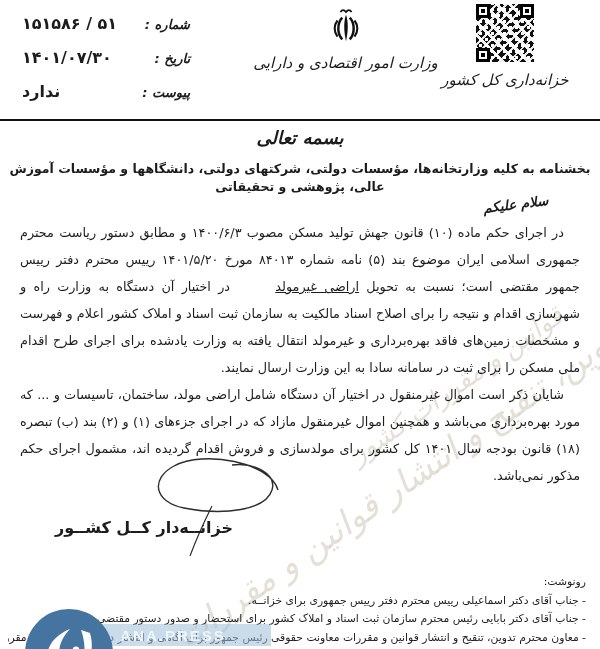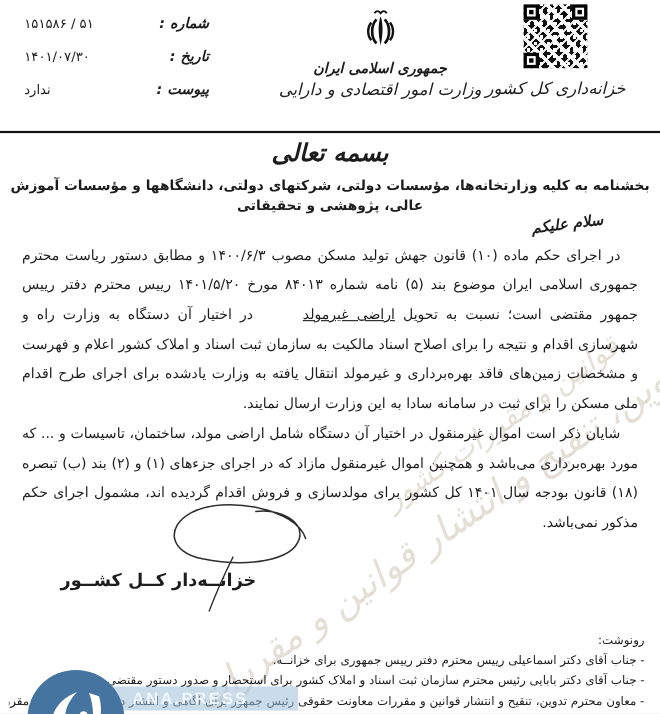--- a/index.html
+++ b/index.html
@@ -5,21 +5,21 @@
   * { margin:0; padding:0; box-sizing:border-box; }
   body { background:#888; font-family:"DejaVu Sans", sans-serif; }
   .page {
     position:relative; width:600px; height:649px; margin:0 auto;
     background:#ffffff; overflow:hidden; direction:rtl; color:#1c1c1c;
   }
   
   .meta { position:absolute; top:14px; left:22px; width:168px; direction:rtl; }
   .meta-row { display:flex; justify-content:space-between; align-items:baseline; margin-bottom:15px; }
   .meta-label { font-style:italic; font-weight:600; font-size:13px; }
-  .meta-value { font-weight:normal; font-size:12px; }
+  .meta-value { font-weight:bold; font-size:16px; }
   
   .emblem-block { position:absolute; top:6px; left:238px; width:215px; text-align:center; }
   .emblem-svg { display:block; margin:0 auto 2px auto; }
   .gov-line1 { font-style:italic; font-weight:bold; font-size:13px; line-height:18px; }
   .gov-line2 { font-style:italic; font-weight:normal; font-size:15px; line-height:19px; }
   
   .treasury-block { position:absolute; top:4px; right:20px; width:150px; text-align:center; }
   .qr { position:relative; width:58px; height:58px; margin:0 auto;
     background-image:
       repeating-linear-gradient(45deg, rgba(255,255,255,0.95) 0 3px, rgba(255,255,255,0) 3px 9px),
@@ -27,21 +27,21 @@
       repeating-linear-gradient(0deg, #111 0 3px, transparent 3px 6px),
       repeating-linear-gradient(90deg, #111 0 3px, #fff 3px 6px);
   }
   .finder { position:absolute; width:14px; height:14px; border:3px solid #000; background:#fff; }
   .finder::after { content:""; position:absolute; left:2px; top:2px; width:4px; height:4px; background:#000; }
   .finder.tl { top:0; left:0; } .finder.tr { top:0; right:0; } .finder.bl { bottom:0; left:0; }
   .treasury-caption { margin-top:9px; font-style:italic; font-weight:normal; font-size:15px; white-space:nowrap; }
   
   .rule { position:absolute; top:119px; left:0; width:600px; height:2px; background:#111; }
   .besmeh { position:absolute; top:127px; left:0; width:600px; text-align:center;
-    font-style:italic; font-weight:bold; font-size:22px; }
+    font-style:italic; font-weight:bold; font-size:18px; }
   .headline { position:absolute; top:160px; left:8px; width:584px; text-align:center;
     font-weight:bold; font-size:12.5px; line-height:18px; }
   .salutation { position:absolute; top:196px; right:52px; font-weight:bold; font-style:italic;
     font-size:13.5px; transform:rotate(-7deg); }
   
   .body-text { position:absolute; top:219px; right:20px; width:560px;
     font-size:12.8px; line-height:27px; text-align:justify; }
   .body-text p { text-indent:16px; }
   .bold-ul { font-weight:normal; text-decoration:underline;margin-left:38px; }
   
@@ -92,21 +92,20 @@
 
   <div class="emblem-block">
     <svg class="emblem-svg" width="34" height="46" viewBox="0 0 36 46">
       <path d="M12 5 Q15 1 18 5 Q21 1 24 5" stroke="#111" stroke-width="1.8" fill="none"></path>
       <path d="M18 8 C15.5 15 15.5 25 18 36 C20.5 25 20.5 15 18 8 Z" fill="#111"></path>
       <path d="M14 11 C8.5 17 8.5 28 14 34" stroke="#111" stroke-width="2.6" fill="none"></path>
       <path d="M9 14 C5 19 5 26 9 31" stroke="#111" stroke-width="2.2" fill="none"></path>
       <path d="M22 11 C27.5 17 27.5 28 22 34" stroke="#111" stroke-width="2.6" fill="none"></path>
       <path d="M27 14 C31 19 31 26 27 31" stroke="#111" stroke-width="2.2" fill="none"></path>
     </svg>
-    <div class="gov-line1">جمهوری اسلامی ایران</div>
     <div class="gov-line2">وزارت امور اقتصادی و دارایی</div>
   </div>
 
   <div class="treasury-block">
     <div class="qr">
       <div class="finder tl"></div>
       <div class="finder tr"></div>
       <div class="finder bl"></div>
     </div>
     <div class="treasury-caption">خزانه‌داری کل کشور</div>

